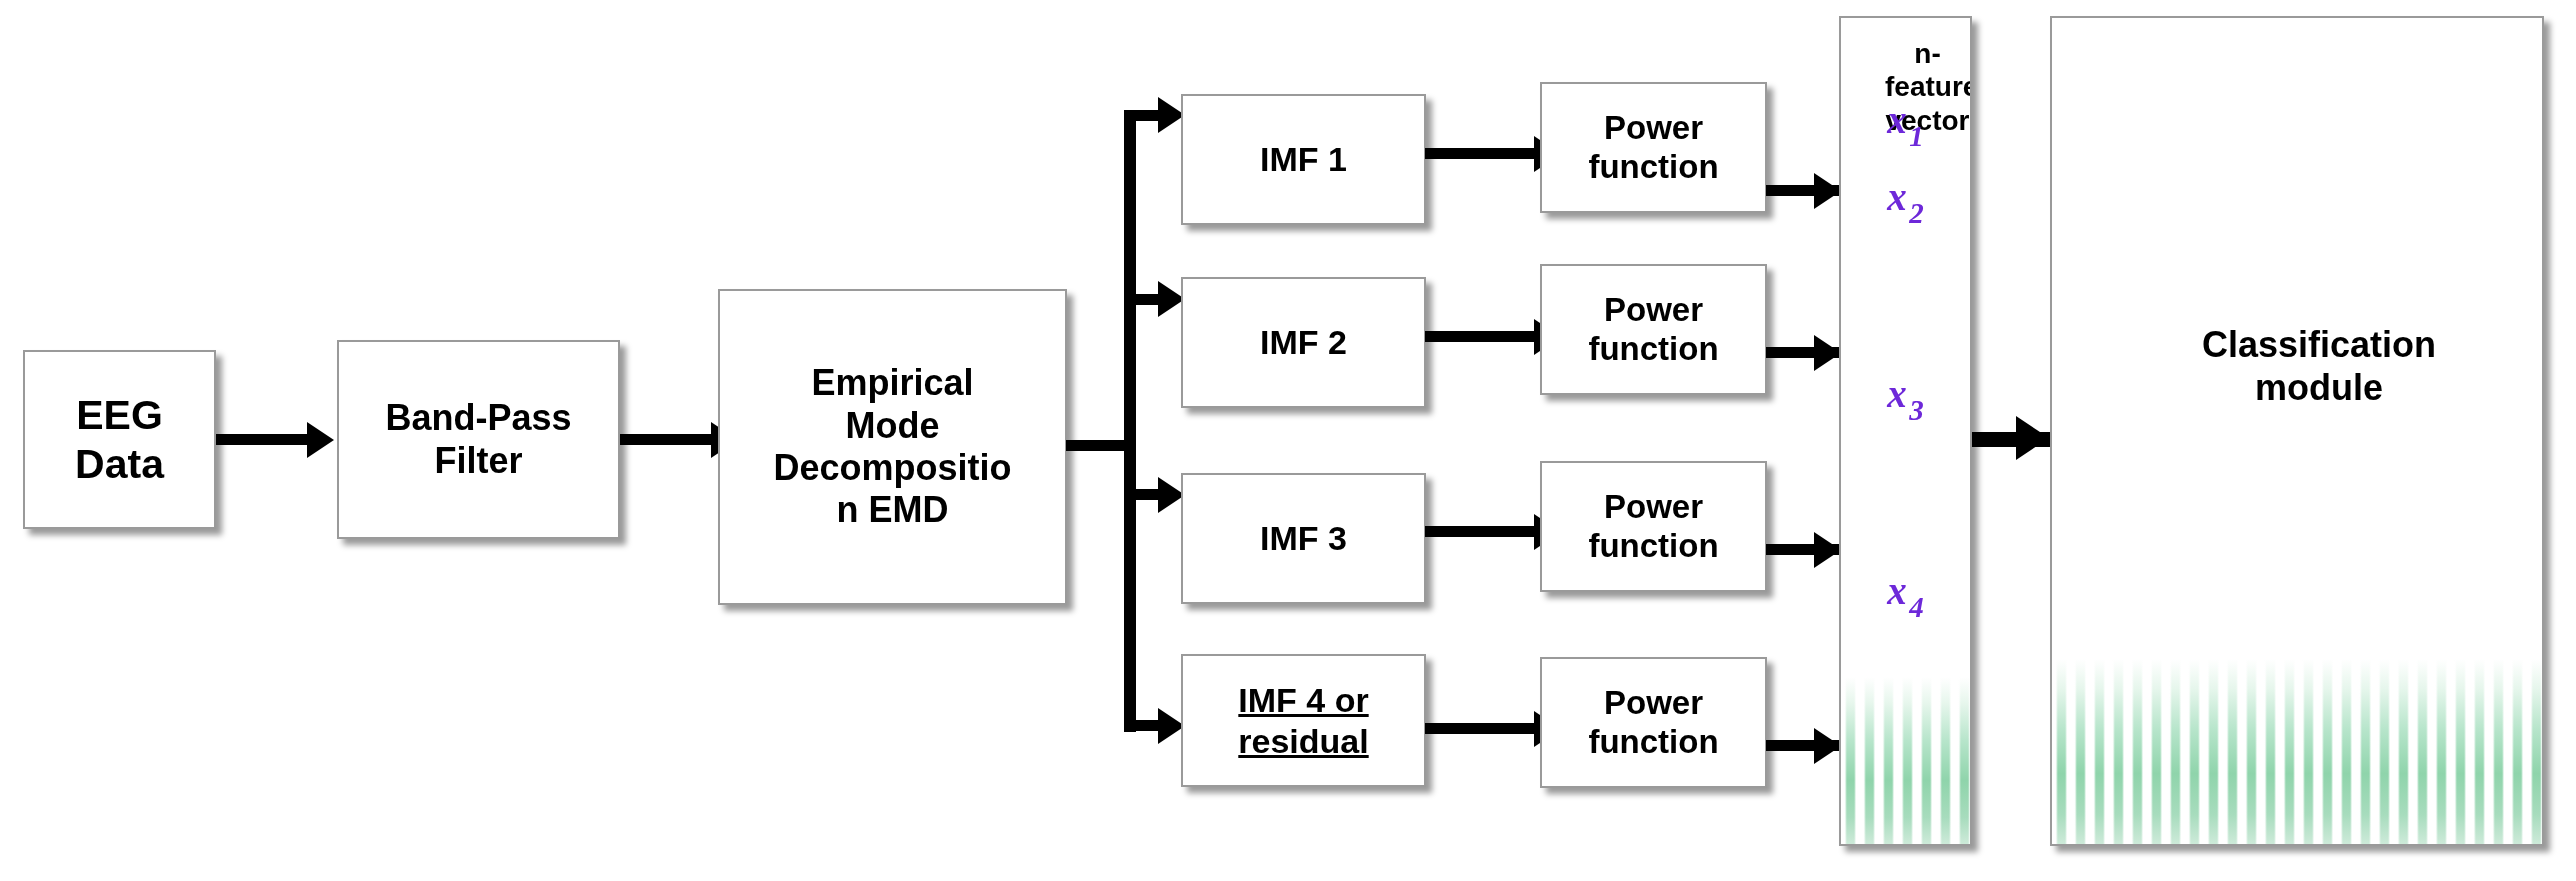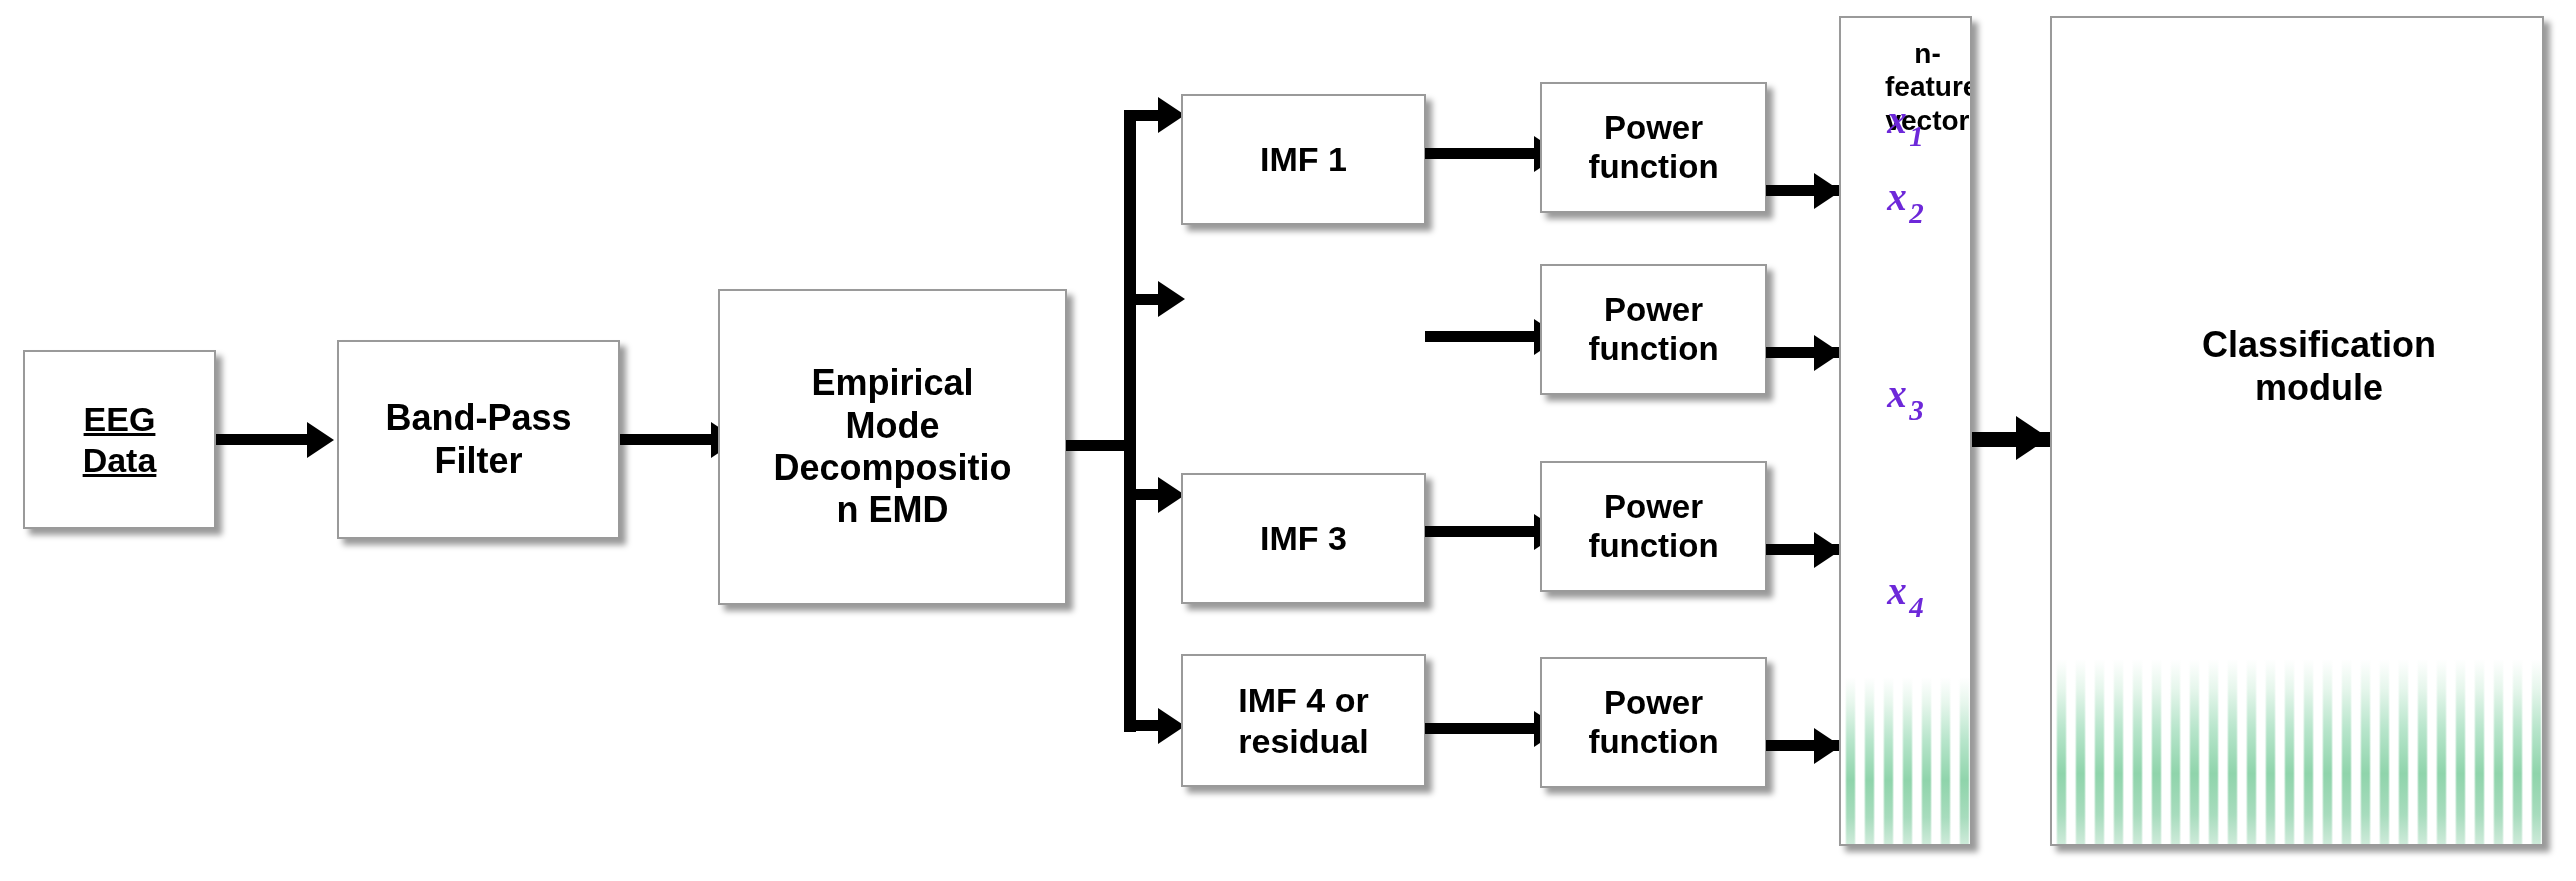--- a/index.html
+++ b/index.html
@@ -138,21 +138,21 @@
     border-top: 22px solid transparent;
     border-bottom: 22px solid transparent;
     border-left: 33px solid #000000;
   }
 </style>
 </head>
 <body>
 
 <div id="canvas">
 
-  <div class="box" style="left:23px; top:350px; width:193px; height:179px; font-size:34px;text-decoration:underline;">
+  <div class="box" style="left:23px; top:350px; width:193px; height:179px; font-size:41px;">
     <span class="txt">EEG
 Data</span>
   </div>
 
   <div class="hline" style="left:216px; top:434px; width:93px;"></div>
   <div class="arrowhead" style="left:307px; top:422px;"></div>
 
   <div class="box" style="left:337px; top:340px; width:283px; height:199px; font-size:36px;">
     <span class="txt">Band-Pass
 Filter</span>
@@ -180,26 +180,29 @@
   <div class="hline" style="left:1124px; top:489px; width:36px;"></div>
   <div class="arrowhead" style="left:1158px; top:477px;"></div>
 
   <div class="hline" style="left:1124px; top:720px; width:36px;"></div>
   <div class="arrowhead" style="left:1158px; top:708px;"></div>
 
   <div class="box" style="left:1181px; top:94px; width:245px; height:131px; font-size:34px;">
     <span class="txt">IMF 1</span>
   </div>
 
+  <div class="box" style="left:1181px; top:277px; width:245px; height:131px; font-size:34px;">
+    <span class="txt">IMF 2</span>
+  </div>
 
   <div class="box" style="left:1181px; top:473px; width:245px; height:131px; font-size:34px;">
     <span class="txt">IMF 3</span>
   </div>
 
-  <div class="box" style="left:1181px; top:654px; width:245px; height:133px; font-size:34px;">
+  <div class="box" style="left:1181px; top:654px; width:245px; height:133px; font-size:34px;text-decoration:underline;">
     <span class="txt">IMF 4 or
 residual</span>
   </div>
 
   <div class="hline" style="left:1425px; top:148px; width:112px;"></div>
   <div class="arrowhead" style="left:1534px; top:136px;"></div>
 
   <div class="hline" style="left:1425px; top:331px; width:112px;"></div>
   <div class="arrowhead" style="left:1534px; top:319px;"></div>
 

